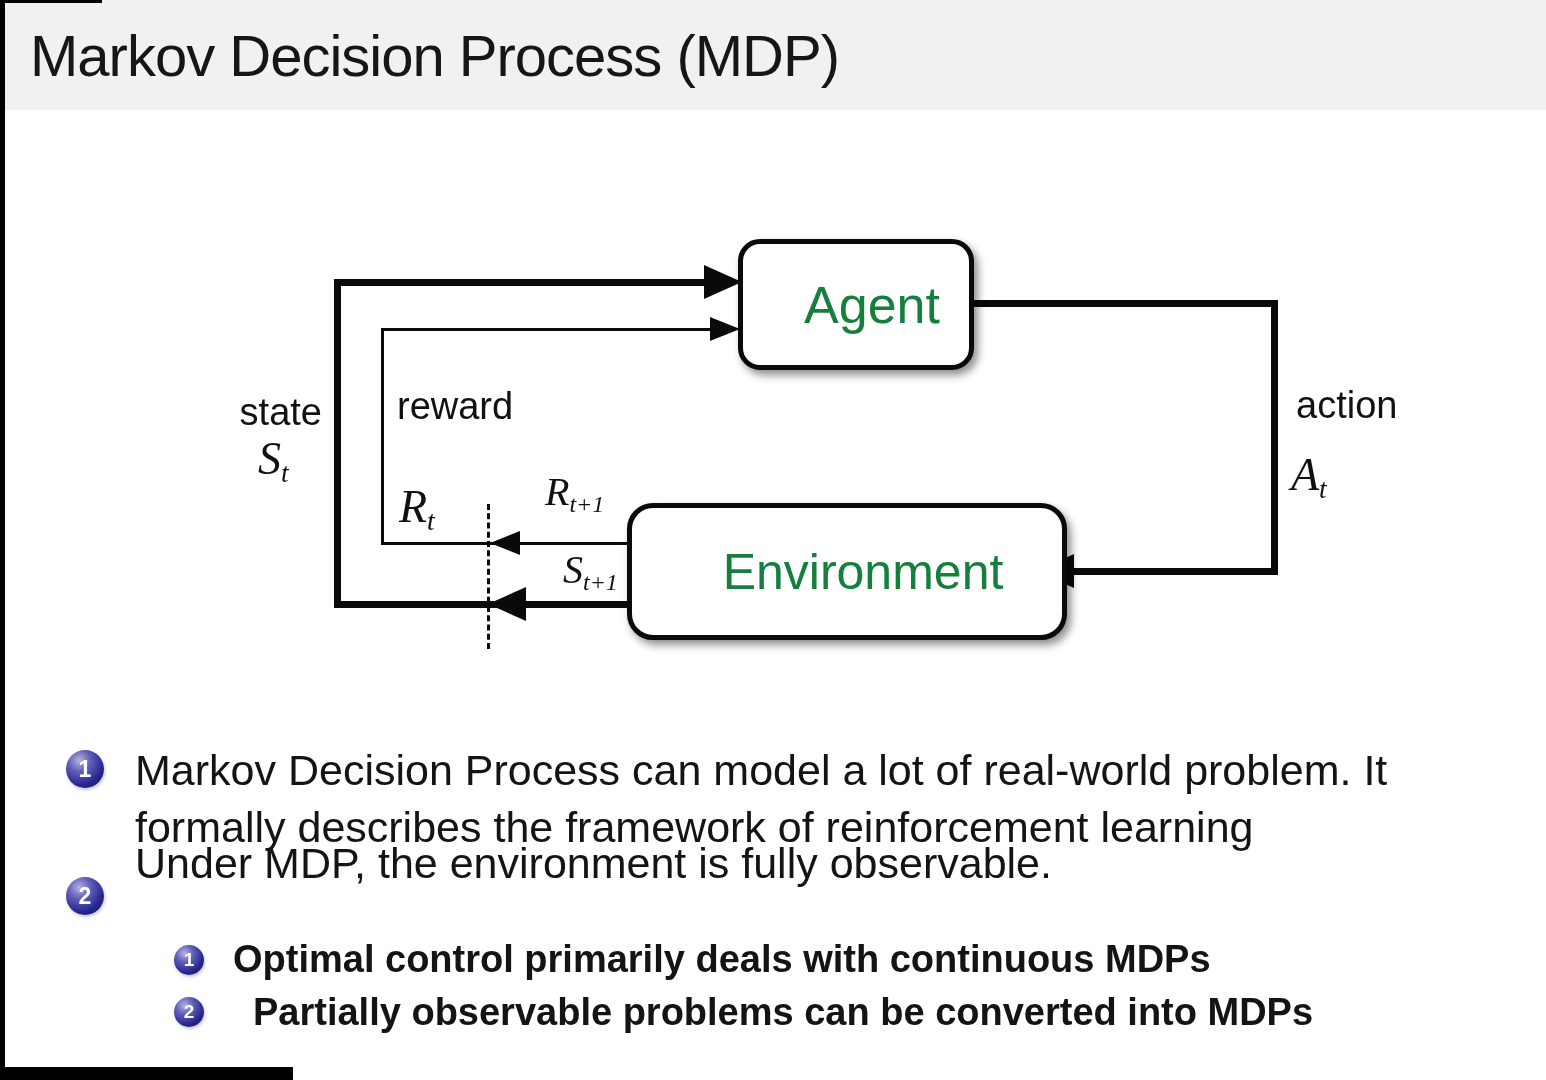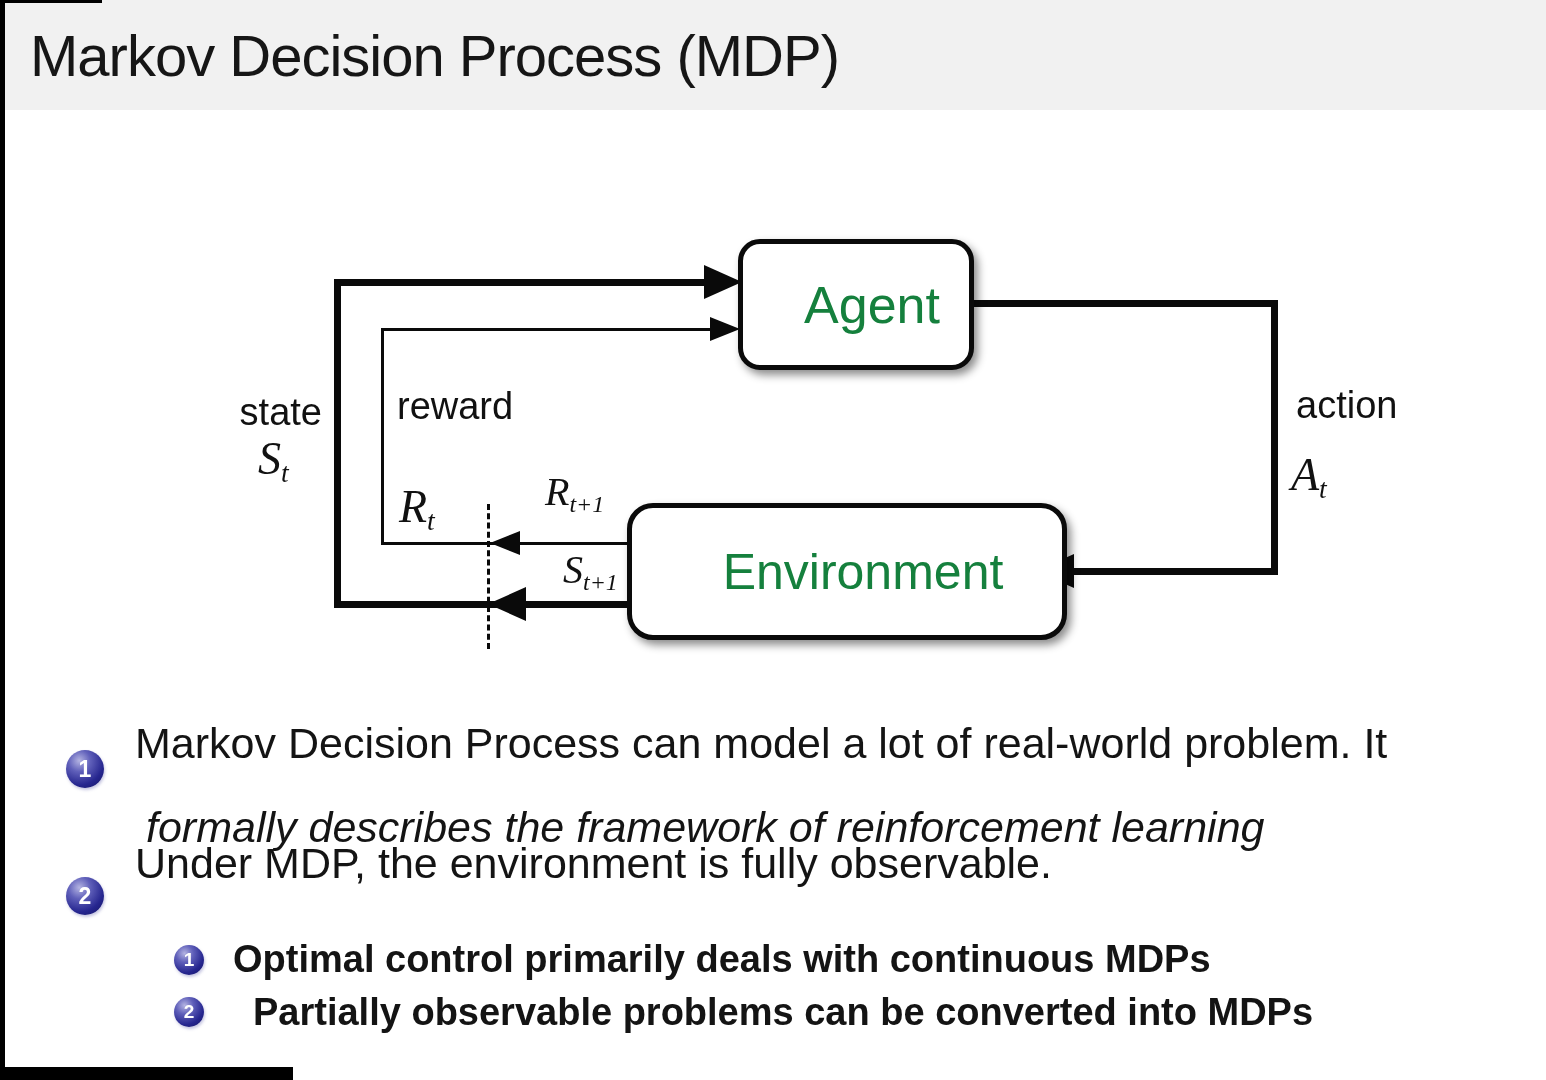--- a/index.html
+++ b/index.html
@@ -112,22 +112,22 @@
     <div class="math" style="left:543px; top:546px; font-size:40px;margin-left:20px;">
       <span>S</span><sub>t+1</sub>
     </div>
   </div>
 
   <div>
 
     <div class="ball ball-l1" style="left:66px; top:750px;">
       <span>1</span>
     </div>
-    <div class="btext btext-l1" style="left:135px; top:719px;">Markov Decision Process can model a lot of real-world problem. It</div>
-    <div class="btext btext-l1" style="left:146px; top:803px;font-style:italic;">formally describes the framework of reinforcement learning</div>
+    <div class="btext btext-l1" style="left:135px; top:746px;">Markov Decision Process can model a lot of real-world problem. It</div>
+    <div class="btext btext-l1" style="left:135px; top:803px;">formally describes the framework of reinforcement learning</div>
 
     <div class="ball ball-l1" style="left:66px; top:877px;">
       <span>2</span>
     </div>
     <div class="btext btext-l1" style="left:135px; top:839px;">Under MDP, the environment is fully observable.</div>
 
     <div class="ball ball-l2" style="left:174px; top:945px;">
       <span>1</span>
     </div>
     <div class="btext btext-l2" style="left:233px; top:938px;">Optimal control primarily deals with continuous MDPs</div>

